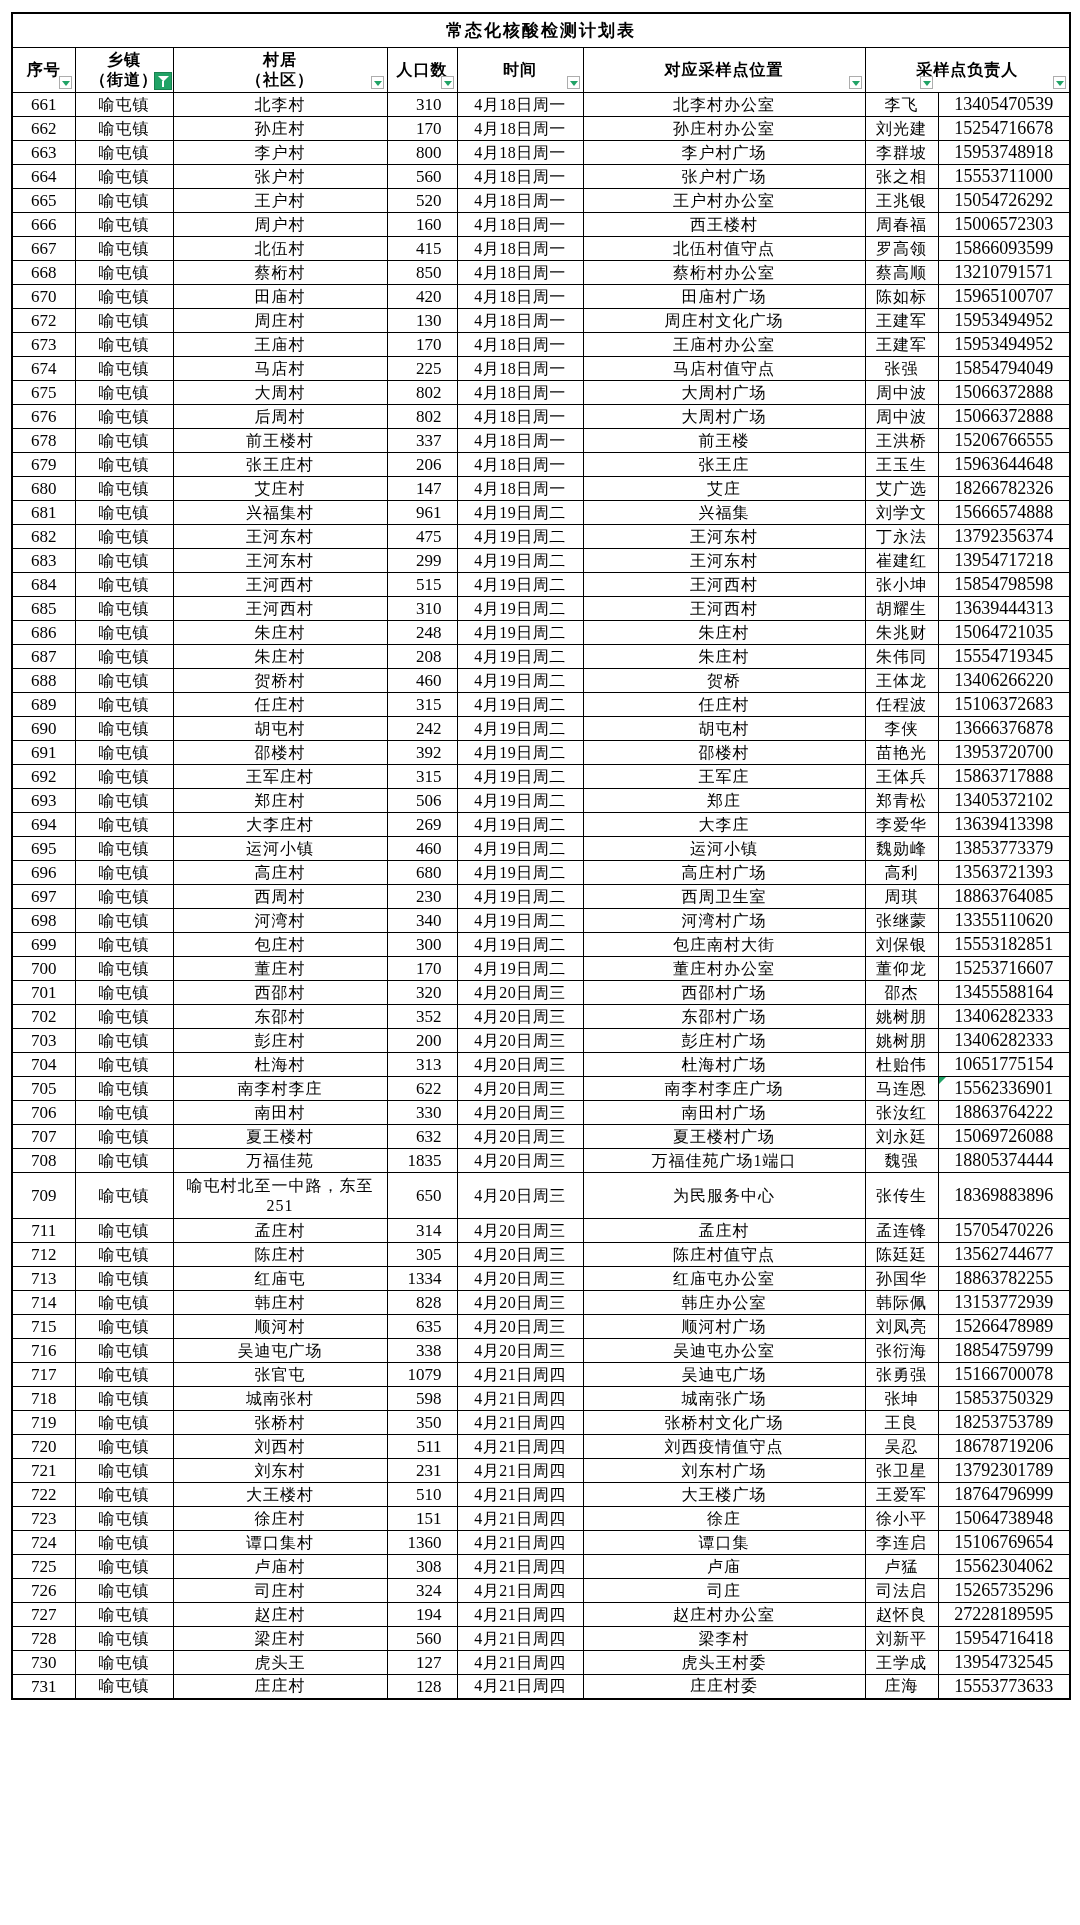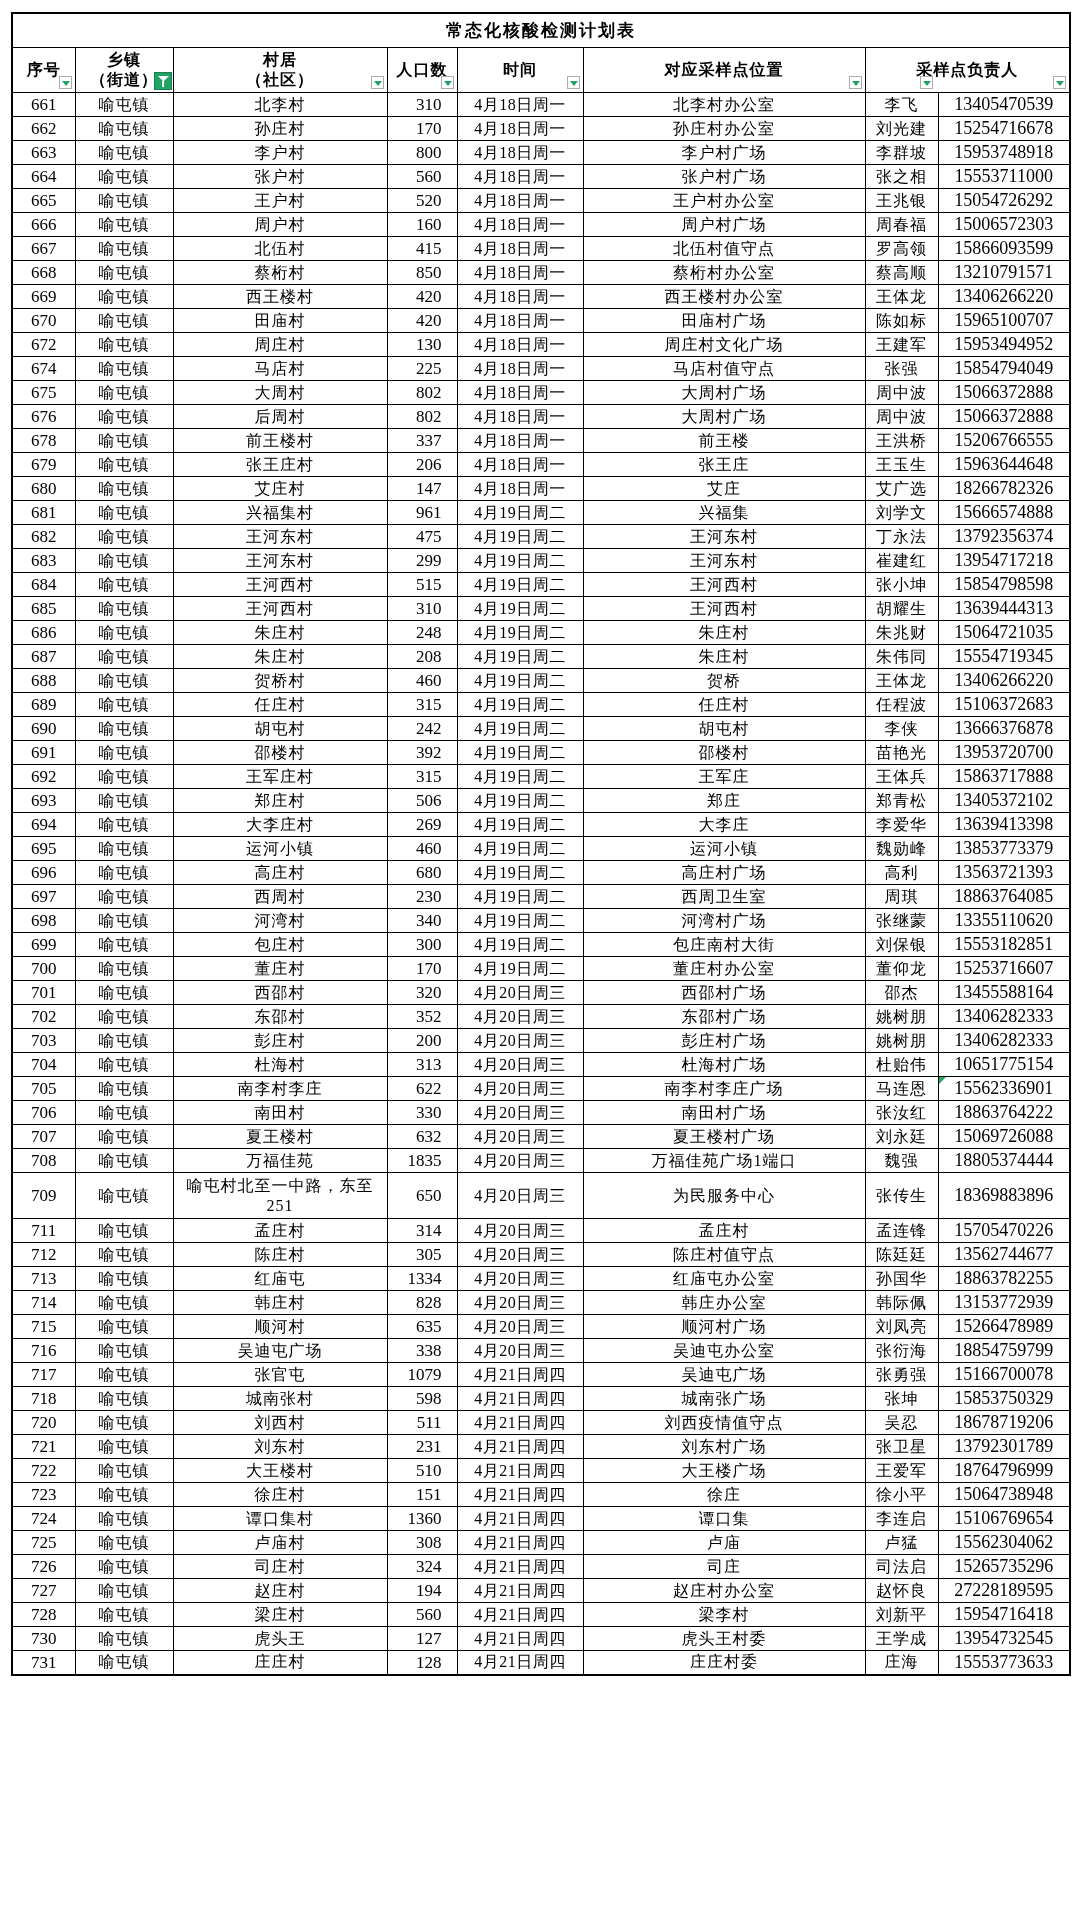--- a/index.html
+++ b/index.html
@@ -132,21 +132,21 @@
           <td class="c-location"><span>王户村办公室</span></td>
           <td class="c-person"><span>王兆银</span></td>
           <td class="c-phone"><span>15054726292</span></td>
         </tr>
         <tr>
           <td class="c-no"><span>666</span></td>
           <td class="c-town"><span>喻屯镇</span></td>
           <td class="c-village"><span>周户村</span></td>
           <td class="c-pop"><span>160</span></td>
           <td class="c-time"><span>4月18日周一</span></td>
-          <td class="c-location"><span>周户村广场</span></td>
+          <td class="c-location"><span>西王楼村</span></td>
           <td class="c-person"><span>周春福</span></td>
           <td class="c-phone"><span>15006572303</span></td>
         </tr>
         <tr>
           <td class="c-no"><span>667</span></td>
           <td class="c-town"><span>喻屯镇</span></td>
           <td class="c-village"><span>北伍村</span></td>
           <td class="c-pop"><span>415</span></td>
           <td class="c-time"><span>4月18日周一</span></td>
           <td class="c-location"><span>北伍村值守点</span></td>
@@ -157,50 +157,50 @@
           <td class="c-no"><span>668</span></td>
           <td class="c-town"><span>喻屯镇</span></td>
           <td class="c-village"><span>蔡桁村</span></td>
           <td class="c-pop"><span>850</span></td>
           <td class="c-time"><span>4月18日周一</span></td>
           <td class="c-location"><span>蔡桁村办公室</span></td>
           <td class="c-person"><span>蔡高顺</span></td>
           <td class="c-phone"><span>13210791571</span></td>
         </tr>
         <tr>
-          <td class="c-no"><span>669</span></td>
-          <td class="c-town"><span>喻屯镇</span></td>
-          <td class="c-village"><span>西王楼村</span></td>
-          <td class="c-pop"><span>420</span></td>
-          <td class="c-time"><span>4月18日周一</span></td>
-          <td class="c-location"><span>西王楼村办公室</span></td>
-          <td class="c-person"><span>王体龙</span></td>
-          <td class="c-phone"><span>13406266220</span></td>
-        </tr>
-        <tr>
           <td class="c-no"><span>670</span></td>
           <td class="c-town"><span>喻屯镇</span></td>
           <td class="c-village"><span>田庙村</span></td>
           <td class="c-pop"><span>420</span></td>
           <td class="c-time"><span>4月18日周一</span></td>
           <td class="c-location"><span>田庙村广场</span></td>
           <td class="c-person"><span>陈如标</span></td>
           <td class="c-phone"><span>15965100707</span></td>
         </tr>
         <tr>
           <td class="c-no"><span>672</span></td>
           <td class="c-town"><span>喻屯镇</span></td>
           <td class="c-village"><span>周庄村</span></td>
           <td class="c-pop"><span>130</span></td>
           <td class="c-time"><span>4月18日周一</span></td>
           <td class="c-location"><span>周庄村文化广场</span></td>
           <td class="c-person"><span>王建军</span></td>
           <td class="c-phone"><span>15953494952</span></td>
         </tr>
         <tr>
+          <td class="c-no"><span>673</span></td>
+          <td class="c-town"><span>喻屯镇</span></td>
+          <td class="c-village"><span>王庙村</span></td>
+          <td class="c-pop"><span>170</span></td>
+          <td class="c-time"><span>4月18日周一</span></td>
+          <td class="c-location"><span>王庙村办公室</span></td>
+          <td class="c-person"><span>王建军</span></td>
+          <td class="c-phone"><span>15953494952</span></td>
+        </tr>
+        <tr>
           <td class="c-no"><span>674</span></td>
           <td class="c-town"><span>喻屯镇</span></td>
           <td class="c-village"><span>马店村</span></td>
           <td class="c-pop"><span>225</span></td>
           <td class="c-time"><span>4月18日周一</span></td>
           <td class="c-location"><span>马店村值守点</span></td>
           <td class="c-person"><span>张强</span></td>
           <td class="c-phone"><span>15854794049</span></td>
         </tr>
         <tr>
@@ -615,20 +615,30 @@
         </tr>
         <tr>
           <td class="c-no"><span>718</span></td>
           <td class="c-town"><span>喻屯镇</span></td>
           <td class="c-village"><span>城南张村</span></td>
           <td class="c-pop"><span>598</span></td>
           <td class="c-time"><span>4月21日周四</span></td>
           <td class="c-location"><span>城南张广场</span></td>
           <td class="c-person"><span>张坤</span></td>
           <td class="c-phone"><span>15853750329</span></td>
+        </tr>
+        <tr>
+          <td class="c-no"><span>719</span></td>
+          <td class="c-town"><span>喻屯镇</span></td>
+          <td class="c-village"><span>张桥村</span></td>
+          <td class="c-pop"><span>350</span></td>
+          <td class="c-time"><span>4月21日周四</span></td>
+          <td class="c-location"><span>张桥村文化广场</span></td>
+          <td class="c-person"><span>王良</span></td>
+          <td class="c-phone"><span>18253753789</span></td>
         </tr>
         <tr>
           <td class="c-no"><span>720</span></td>
           <td class="c-town"><span>喻屯镇</span></td>
           <td class="c-village"><span>刘西村</span></td>
           <td class="c-pop"><span>511</span></td>
           <td class="c-time"><span>4月21日周四</span></td>
           <td class="c-location"><span>刘西疫情值守点</span></td>
           <td class="c-person"><span>吴忍</span></td>
           <td class="c-phone"><span>18678719206</span></td>

